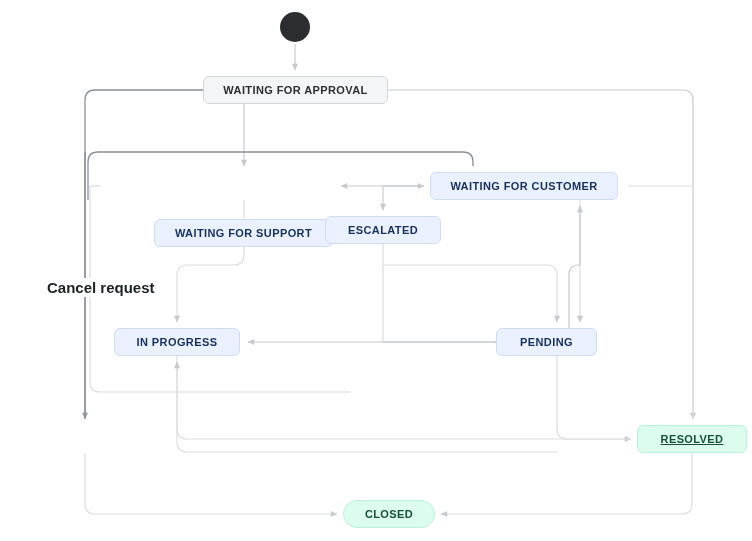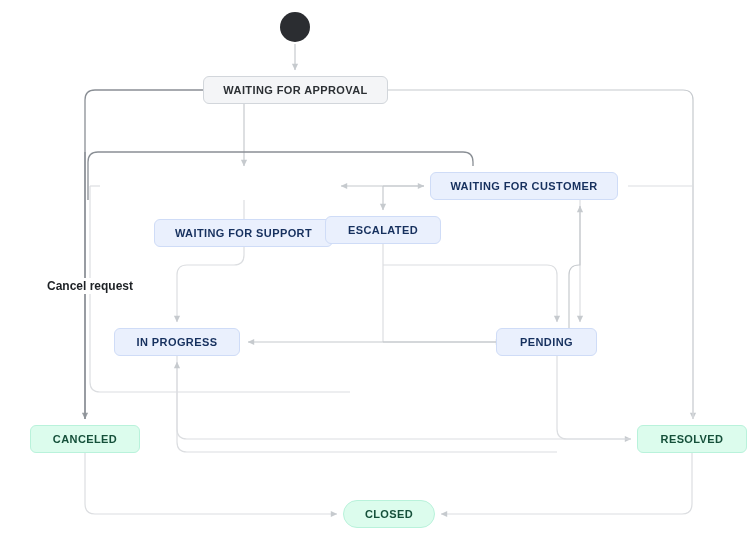--- a/index.html
+++ b/index.html
@@ -51,21 +51,21 @@
     color: #15503a;
   }
   .start-node {
     position: absolute;
     border-radius: 50%;
     background: #2b2d31;
     z-index: 6;
   }
   .edge-label {
     position: absolute;
-    font-size: 12px;
+    font-size: 15px;
     font-weight: bold;
     color: #1d2125;
     background: #ffffff;
     padding: 1px 3px;
     white-space: nowrap;
     z-index: 7;
   }
 </style>
 </head>
 <body>
@@ -133,19 +133,18 @@
   </svg>
 
   <div class="start-node" style="left: 280px; top: 12px; width: 30px; height: 30px;"></div>
 
   <div class="node gray" style="left: 203px; top: 76px; width: 185px; height: 28px;">WAITING FOR APPROVAL</div>
   <div class="node blue" style="left: 154px; top: 172px; width: 179px; height: 28px; margin-top: 47px;">WAITING FOR SUPPORT</div>
   <div class="node blue" style="left: 430px; top: 172px; width: 188px; height: 28px;">WAITING FOR CUSTOMER</div>
   <div class="node blue" style="left: 114px; top: 328px; width: 126px; height: 28px;">IN PROGRESS</div>
   <div class="node blue" style="left: 325px; top: 216px; width: 116px; height: 28px;">ESCALATED</div>
   <div class="node blue" style="left: 496px; top: 328px; width: 101px; height: 28px;">PENDING</div>
-  <div class="node green" style="left: 30px; top: 425px; width: 110px; height: 28px;">CANCELED</div>
-  <div class="node green" style="left: 637px; top: 425px; width: 110px; height: 28px;">RESOLVED</div>
+  <div class="node green" style="left: 637px; top: 425px; width: 110px; height: 28px; text-decoration: underline;">RESOLVED</div>
   <div class="node green" style="left: 343px; top: 500px; width: 92px; height: 28px; border-radius: 14px;">CLOSED</div>
 
   <div class="edge-label" style="left: 44px; top: 278px;">Cancel request</div>
 
 </div>
 
 </body></html>

